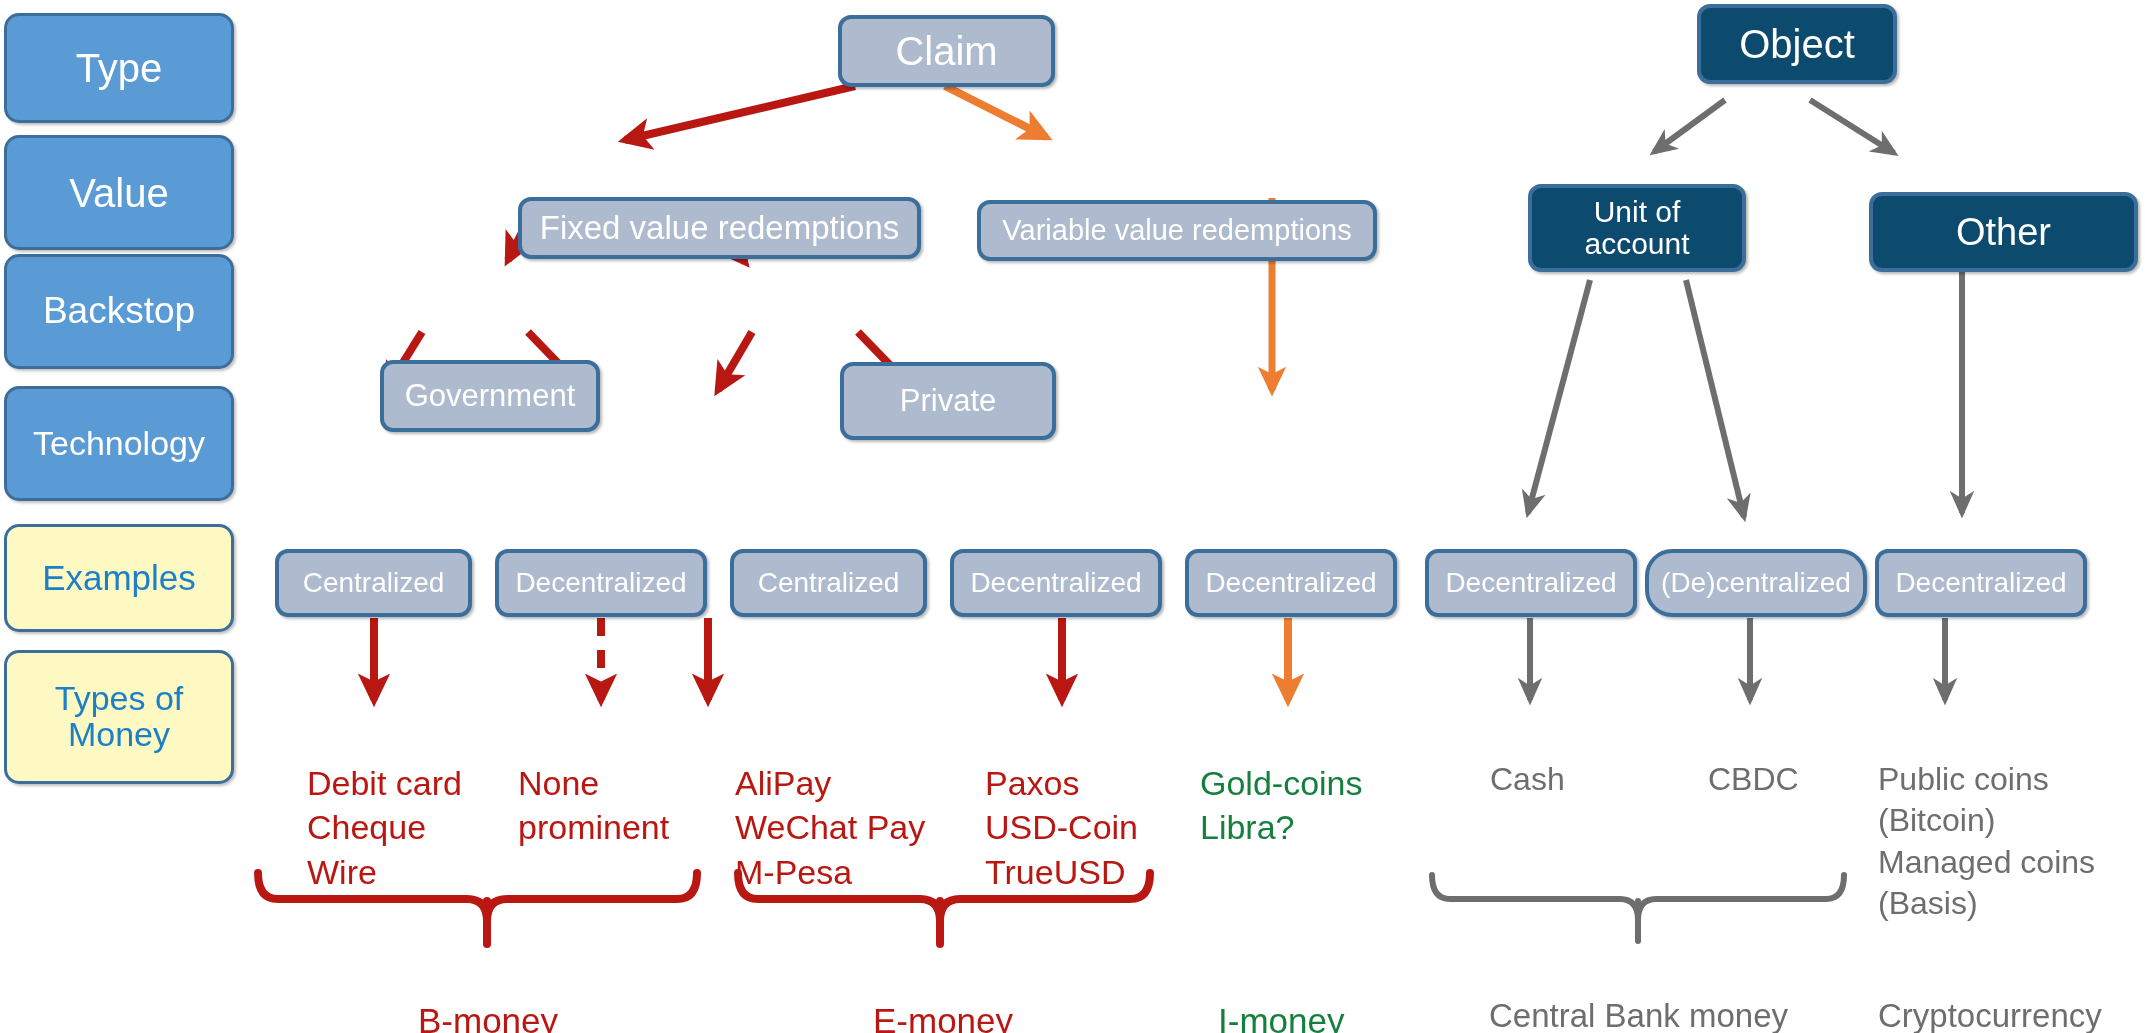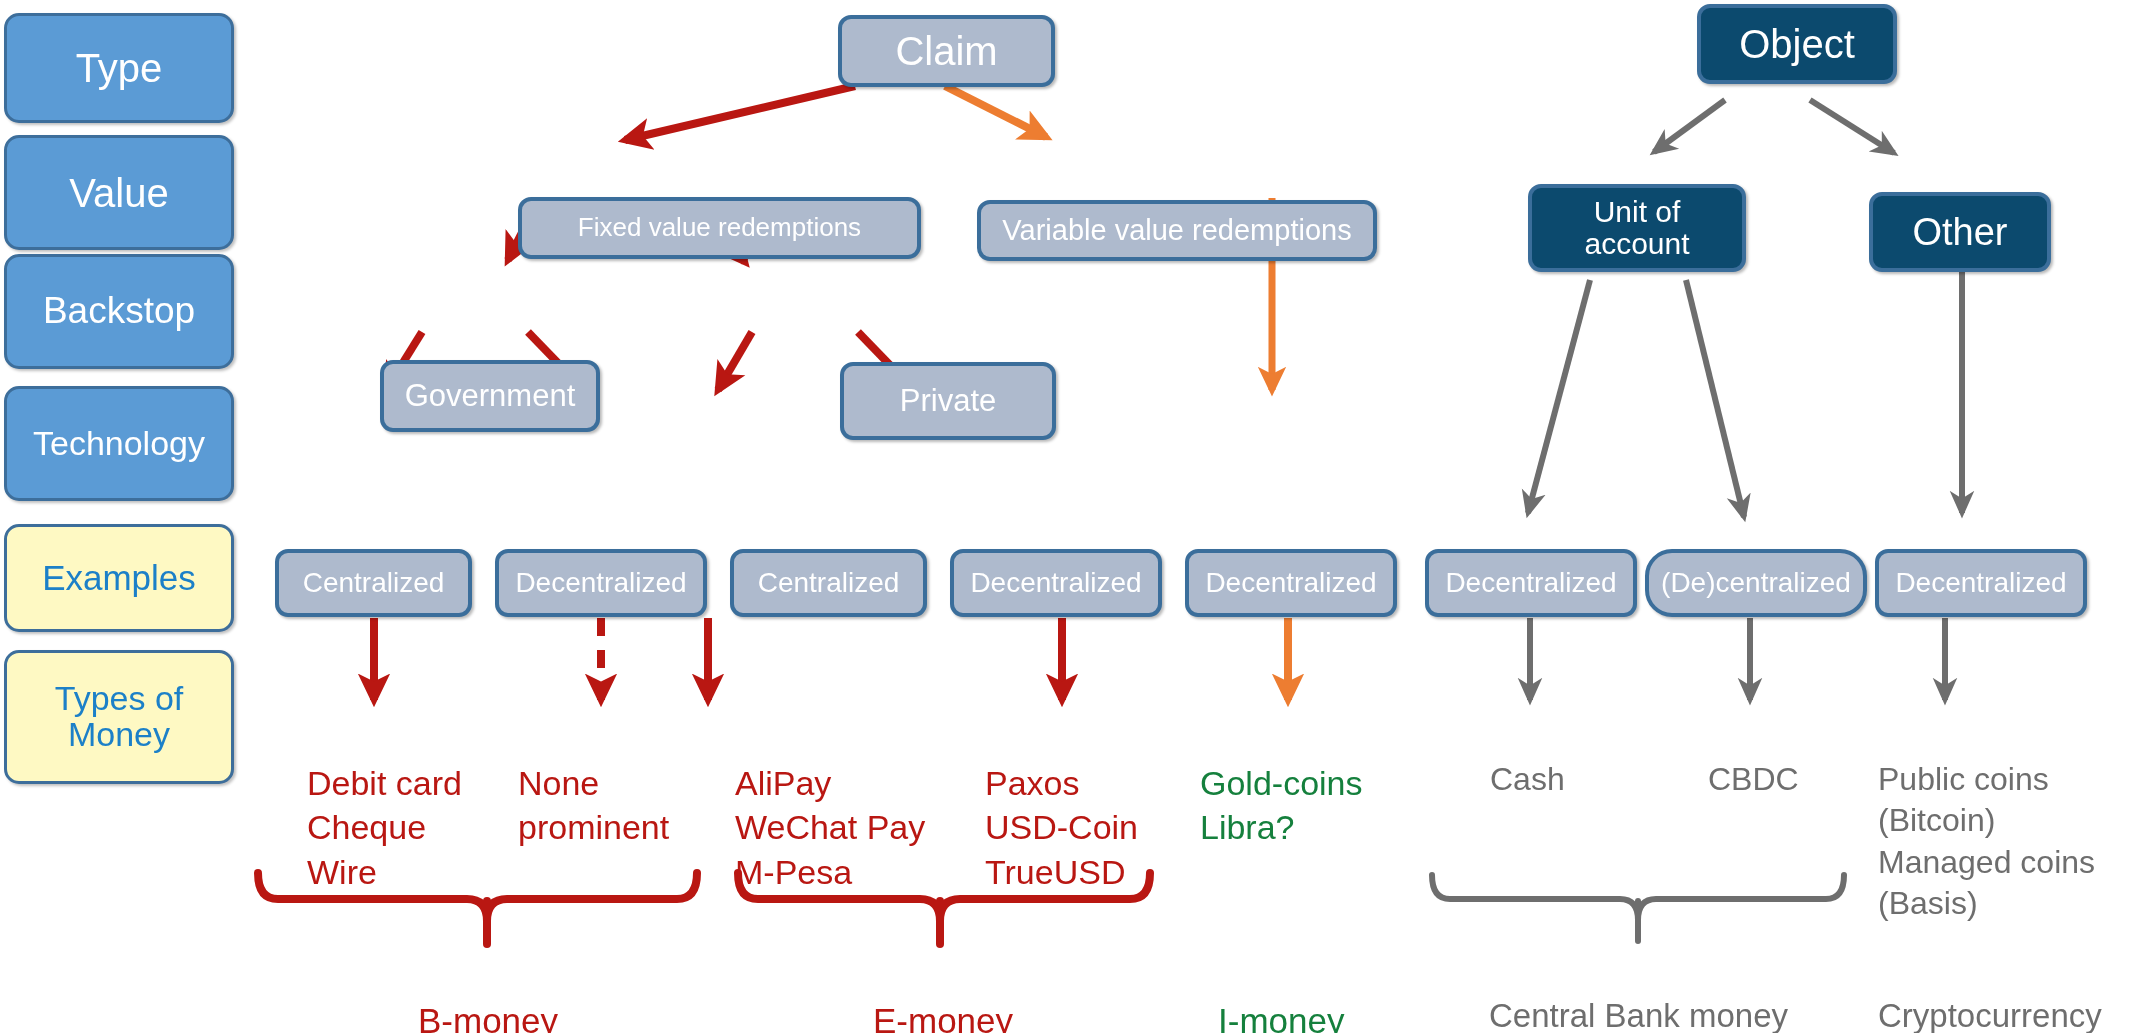--- a/index.html
+++ b/index.html
@@ -165,31 +165,31 @@
 Money</span>
   </div>
 
   <div class="node lightfill" style="left:838px;top:15px;width:217px;height:72px;font-size:40px;">
     <span>Claim</span>
   </div>
   <div class="node darkfill" style="left:1697px;top:4px;width:200px;height:80px;font-size:40px;">
     <span>Object</span>
   </div>
 
-  <div class="node lightfill" style="left:518px;top:197px;width:403px;height:62px;font-size:26px;">
+  <div class="node lightfill" style="left:518px;top:197px;width:403px;height:62px;font-size:33px;">
     <span>Fixed value redemptions</span>
   </div>
   <div class="node lightfill" style="left:977px;top:200px;width:400px;height:61px;font-size:29px;">
     <span>Variable value redemptions</span>
   </div>
   <div class="node darkfill" style="left:1528px;top:184px;width:218px;height:88px;font-size:30px;white-space:pre-line;">
     <span>Unit of
 account</span>
   </div>
-  <div class="node darkfill" style="left:1869px;top:192px;width:182px;height:80px;font-size:38px;">
+  <div class="node darkfill" style="left:1869px;top:192px;width:269px;height:80px;font-size:38px;">
     <span>Other</span>
   </div>
 
   <div class="node lightfill" style="left:380px;top:360px;width:220px;height:72px;font-size:31px;">
     <span>Government</span>
   </div>
   <div class="node lightfill" style="left:840px;top:362px;width:216px;height:78px;font-size:31px;">
     <span>Private</span>
   </div>
 

